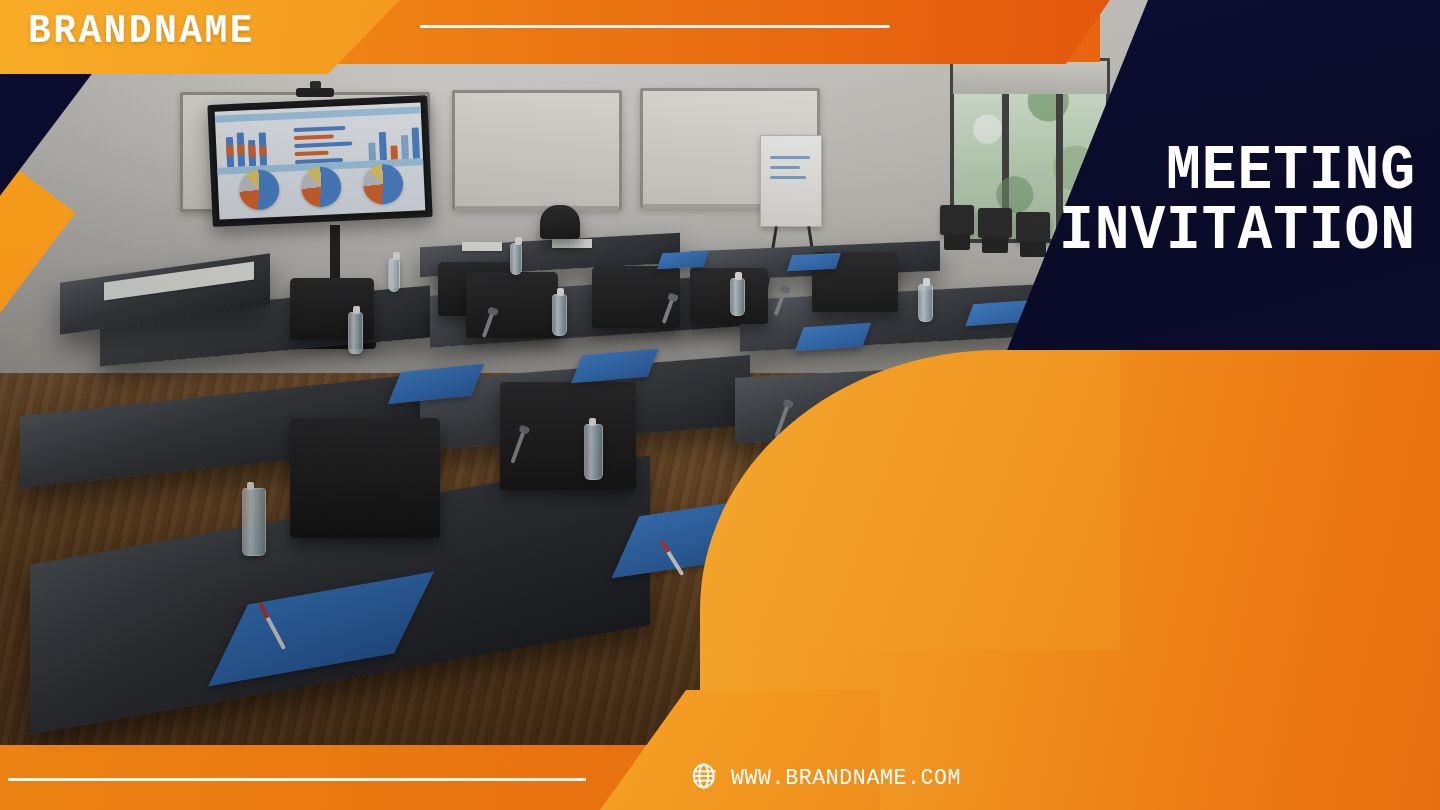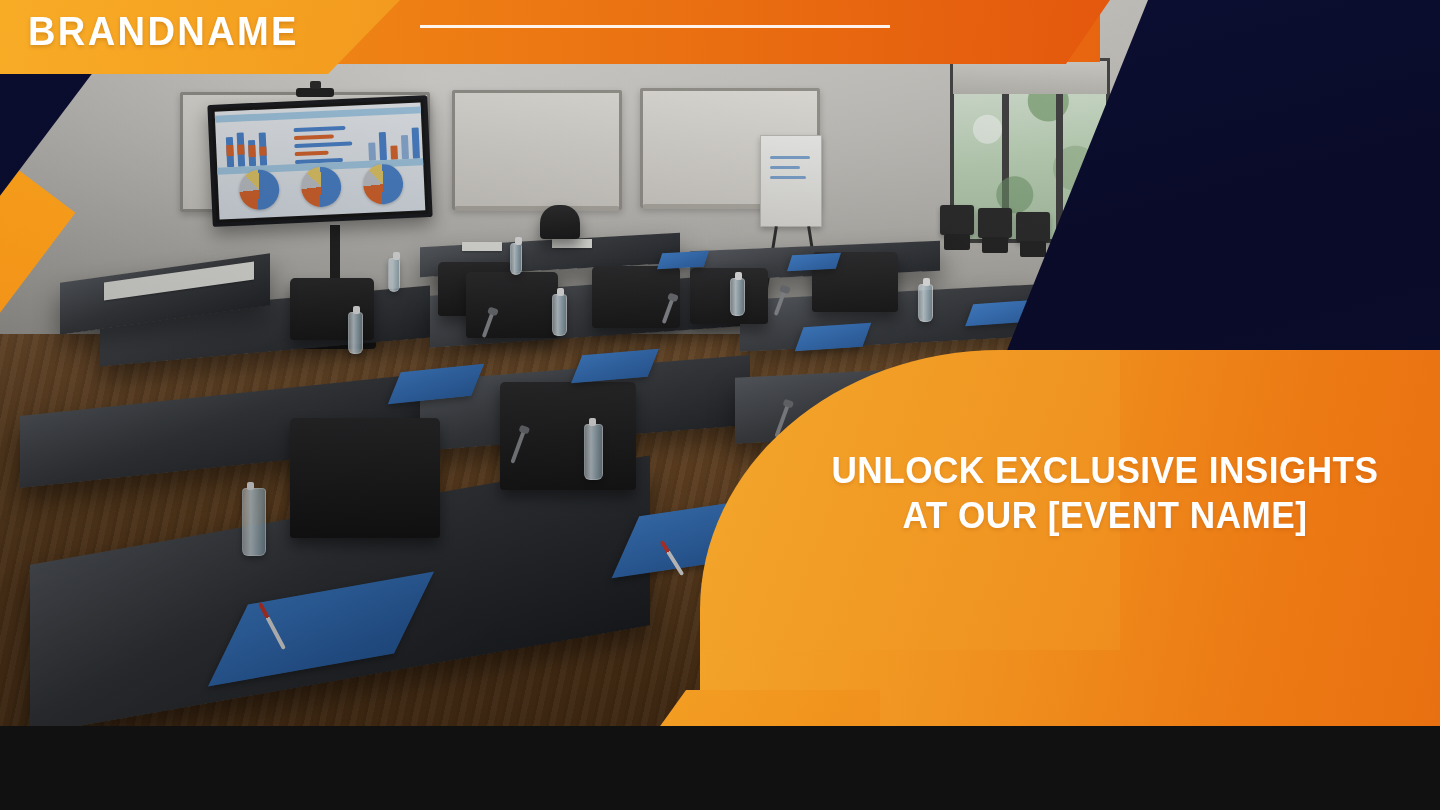--- a/index.html
+++ b/index.html
@@ -1,19 +1,19 @@
 <!DOCTYPE html>
 <html><head>
 <meta charset="utf-8">
 <style>
   html,body{margin:0;padding:0;background:#111;}
   *{box-sizing:border-box;}
   .poster{
-    position:relative;width:1440px;height:726px;overflow:hidden;
-    font-family:Liberation Sans, sans-serif;
+    position:relative;width:1440px;height:810px;overflow:hidden;
+    font-family:Liberation Mono, monospace;
     background:#2a2018;
   }
 
   
   .photo{position:absolute;inset:0;overflow:hidden;}
   .wall{position:absolute;left:0;top:0;width:100%;height:56%;
     background:linear-gradient(175deg,#d9d6d0 0%,#cfccc5 45%,#c2bfb7 100%);}
   .wall-shadow{position:absolute;left:0;top:0;width:100%;height:56%;
     background:radial-gradient(ellipse at 30% 20%,rgba(255,255,255,.35),rgba(0,0,0,.18) 75%);}
   .floor{position:absolute;left:0;top:46%;width:100%;height:54%;
@@ -316,30 +316,43 @@
   <div class="ov topbar"></div>
   <div class="ov topbar-skew"></div>
   <div class="ov topbar-amber"></div>
   <div class="ov topline"></div>
 
   <div class="ov brand">
     <div class="brand-text">BRANDNAME</div>
   </div>
 
   <div class="ov navy-panel"></div>
+  <div class="ov title-wrap">
+    <div class="title-line">MEETING</div>
+    <div class="title-line two">INVITATION</div>
+  </div>
 
   <div class="ov orange-panel"></div>
   <div class="ov orange-curve"></div>
 
-  <div class="ov headline">
-    <div class="hl-line">UNLOCK EXCLUSIVE INSIGHTS</div>
-    <div class="hl-line">AT OUR  [EVENT NAME]</div>
-  </div>
 
 
   <div class="ov bottombar"></div>
   <div class="ov bottombar-amber"></div>
   <div class="ov bottomline"></div>
 
   <div class="ov contact">
+    <div class="citem">
+      <span class="ico">
+        <svg width="30" height="30" viewBox="0 0 24 24" fill="none" stroke="#fff" stroke-width="1.5">
+          <ellipse cx="11" cy="12" rx="8" ry="9.2"></ellipse>
+          <ellipse cx="11" cy="12" rx="3.6" ry="9.2"></ellipse>
+          <line x1="3" y1="8.3" x2="19" y2="8.3"></line>
+          <line x1="3" y1="12" x2="19" y2="12"></line>
+          <line x1="3" y1="15.7" x2="19" y2="15.7"></line>
+          <circle cx="19.6" cy="8.2" r="1.05" fill="#fff" stroke="none"></circle>
+        </svg>
+      </span>
+      <span class="txt">WWW.BRANDNAME.COM</span>
+    </div>
   </div>
 
 </div>
 
 </body></html>

